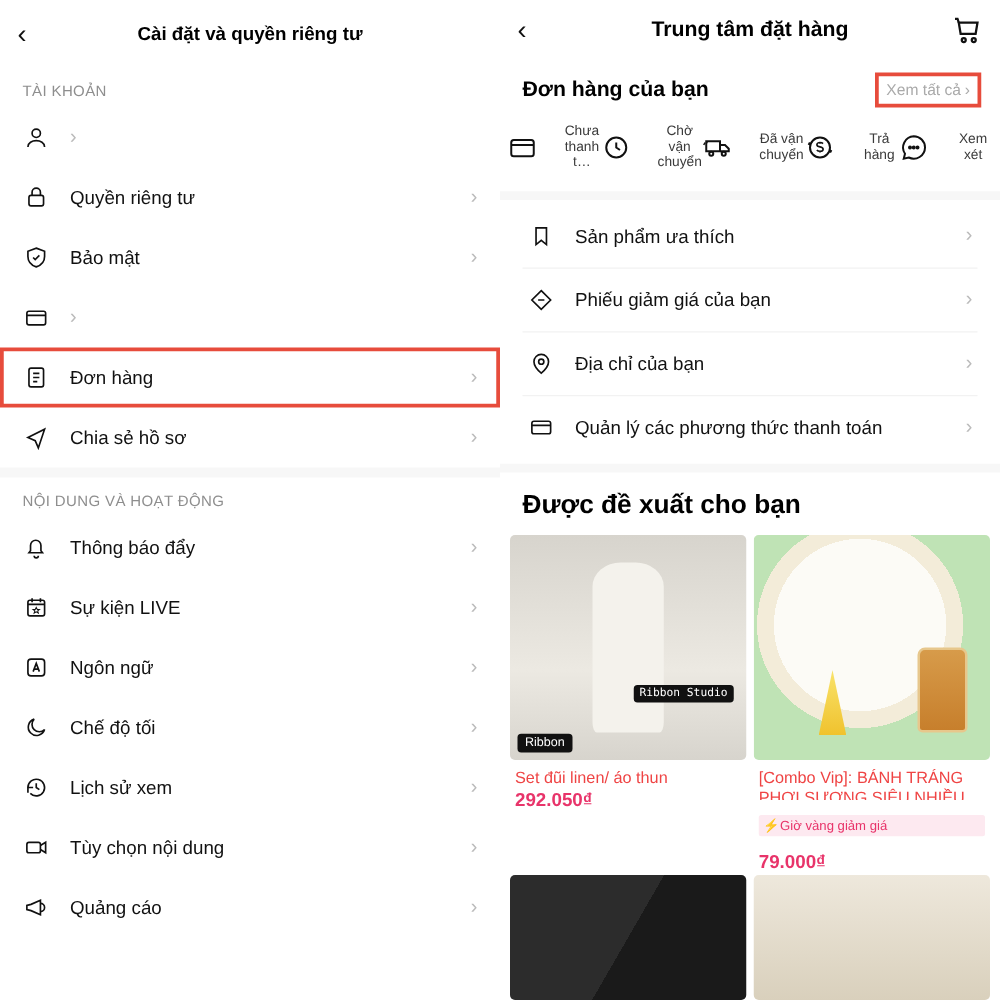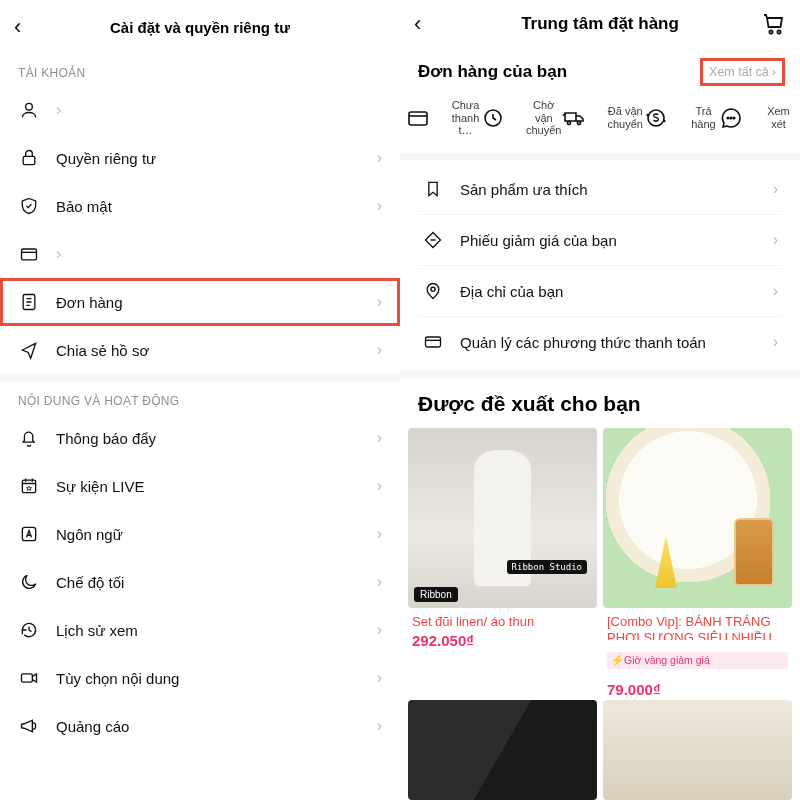--- a/index.html
+++ b/index.html
@@ -36,21 +36,21 @@
   .thumb{width:100%;height:180px;border-radius:4px;position:relative;overflow:hidden}
   .ptxt{font-size:13px;color:#ef4444;padding:6px 4px 2px;line-height:1.25;overflow:hidden;white-space:nowrap;text-overflow:ellipsis}
   .price{font-size:15px;color:#e8346a;font-weight:600;padding:0 4px}
   .badge{font-size:10.5px;color:#e8346a;background:#fde9f0;padding:2px 4px;margin:12px 4px;display:inline-block;border-radius:2px}
   .small-row{display:grid;grid-template-columns:1fr 1fr;gap:6px;padding:2px 8px 0}
   .small-thumb{height:100px;border-radius:4px}
   
   .t1{background:linear-gradient(180deg,#d7d4cd 0%,#ece9e2 60%,#d7d4cd 100%);display:flex;align-items:flex-end}
   .t1::before{content:"";position:absolute;left:35%;top:12%;width:30%;height:76%;background:#f4f2ec;border-radius:40% 40% 6% 6%/14% 14% 6% 6%}
   .t1 .tag{position:absolute;left:6px;bottom:6px;background:#111;color:#fff;font-size:10px;padding:2px 6px;border-radius:3px}
-  .t1 .tag2{position:absolute;right:10px;bottom:34px;background:#111;color:#fff;font-size:9px;padding:2px 5px;border-radius:3px;font-family:monospace}
+  .t1 .tag2{position:absolute;right:10px;bottom:46px;background:#111;color:#fff;font-size:9px;padding:2px 5px;border-radius:3px;font-family:monospace}
   .t2{background:radial-gradient(circle at 45% 40%,#fcfbf6 0 46%,#f3ecd9 46% 55%,transparent 55%),#bfe3b5}
   .t2::after{content:"";position:absolute;right:18px;bottom:22px;width:36px;height:64px;background:linear-gradient(#d79b4a,#c77f2c);border-radius:6px 6px 4px 4px;border:2px solid #e7c78c}
   .t2::before{content:"";position:absolute;left:52px;bottom:20px;width:22px;height:52px;background:linear-gradient(180deg,#f9e36b,#f0c22e);clip-path:polygon(50% 0,100% 100%,0 100%)}
   .s1{background:linear-gradient(120deg,#2c2c2c 0 50%,#1a1a1a 50% 100%)}
   .s2{background:linear-gradient(#eee8dc,#d9d0bc)}
   svg{display:block}
 </style>
 </head>
 <body>
 

